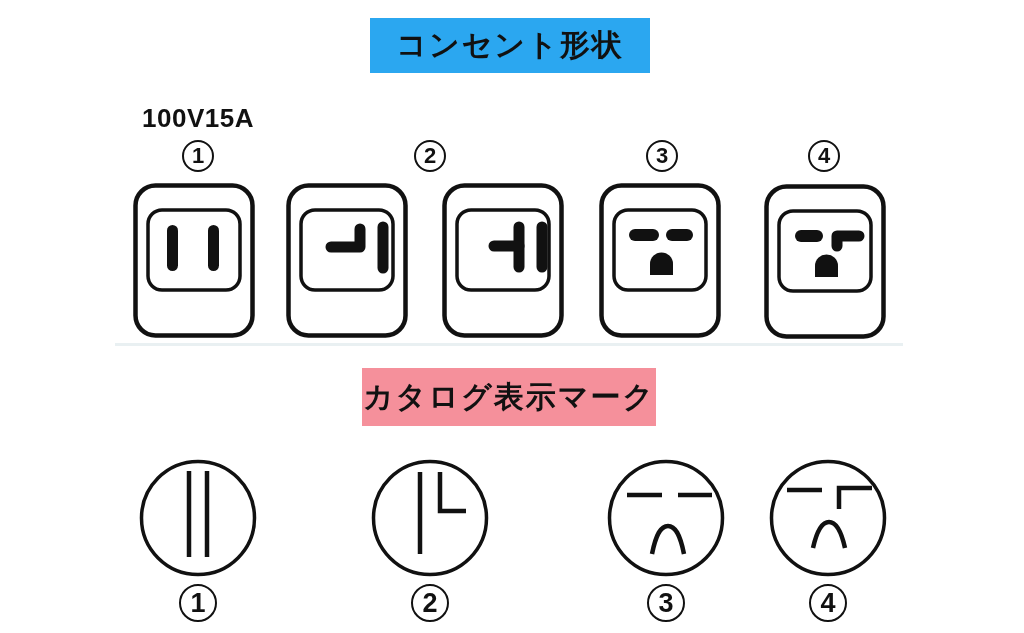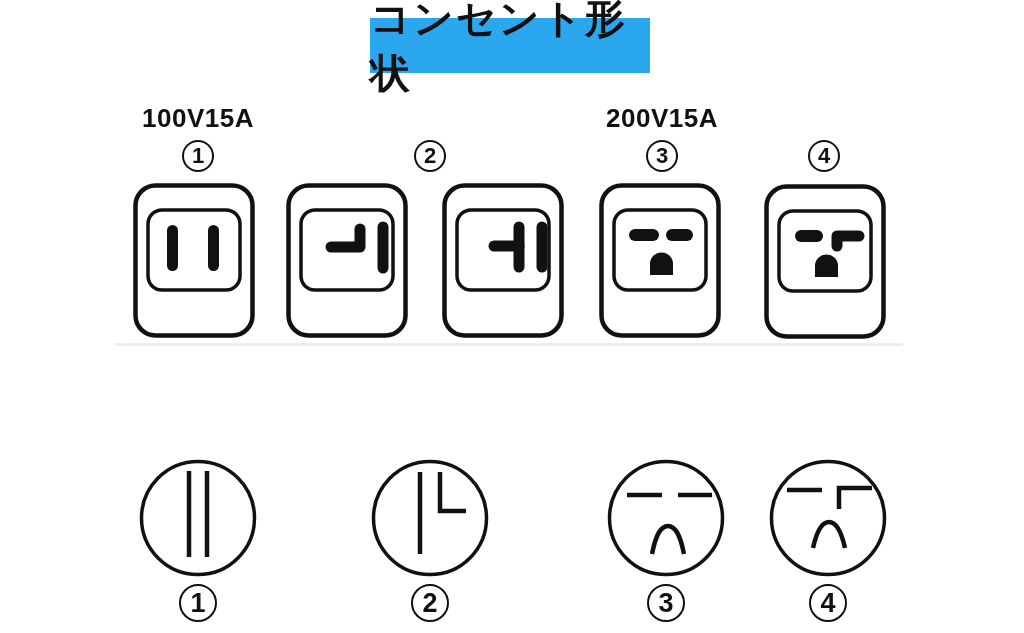--- a/index.html
+++ b/index.html
@@ -11,21 +11,21 @@
     font-family: "Liberation Sans", sans-serif;
     color: #111;
     overflow: hidden;
   }
   .banner {
     position: absolute;
     display: flex;
     align-items: center;
     justify-content: center;
     font-weight: bold;
-    font-size: 40px;
+    font-size: 30px;
     letter-spacing: 2px;
     color: #111;
   }
   .banner-blue { left: 370px; top: 18px; width: 280px; height: 55px; background: #2ba7f0; }
   .banner-pink { left: 362px; top: 368px; width: 294px; height: 58px; background: #f5909b; }
   .spec-label {
     position: absolute;
     width: 160px;
     top: 103px;
     text-align: center;
@@ -55,21 +55,20 @@
   }
 </style>
 </head>
 <body>
 
 <div class="canvas">
 
   <div class="banner banner-blue" style="background-color: rgb(43, 167, 240);">コンセント形状</div>
 
   <div class="spec-label" style="left:118px">100V15A</div>
-  <div class="spec-label" style="left:582px">200V15A</div>
 
   <div class="num-badge top" style="left:182px">1</div>
   <div class="num-badge top" style="left:414px">2</div>
   <div class="num-badge top" style="left:646px">3</div>
   <div class="num-badge top" style="left:808px">4</div>
 
   <svg class="outlet-svg" style="left:133px" viewBox="0 0 122 155">
     <rect x="2.5" y="2.5" width="117" height="150" rx="20" fill="#fff" stroke="#111" stroke-width="4.5"></rect>
     <rect x="15" y="27" width="92" height="80" rx="14" fill="#fff" stroke="#111" stroke-width="3.5"></rect>
     <rect x="34" y="42" width="11" height="46" rx="5.5" fill="#111"></rect>
@@ -102,20 +101,21 @@
   <svg class="outlet-svg" style="left:764px; top:184px" viewBox="0 0 122 155">
     <rect x="2.5" y="2.5" width="117" height="150" rx="20" fill="#fff" stroke="#111" stroke-width="4.5"></rect>
     <rect x="15" y="27" width="92" height="80" rx="14" fill="#fff" stroke="#111" stroke-width="3.5"></rect>
     <rect x="31" y="46" width="28" height="12" rx="6" fill="#111"></rect>
     <path d="M95 52 L73 52 L73 62" fill="none" stroke="#111" stroke-width="11" stroke-linecap="round" stroke-linejoin="round"></path>
     <path d="M51 93 L51 82 A11.5 11.5 0 0 1 74 82 L74 93 Z" fill="#111"></path>
   </svg>
 
   <div class="shadow-line"></div>
 
+  <div class="banner banner-pink" style="background-color: rgb(245, 144, 155);">カタログ表示マーク</div>
 
   <svg class="mark-svg" style="left:138px" viewBox="0 0 120 120">
     <circle cx="60" cy="60" r="56.5" fill="#fff" stroke="#111" stroke-width="3.5"></circle>
     <line x1="51" y1="13" x2="51" y2="99" stroke="#111" stroke-width="4.5"></line>
     <line x1="69" y1="13" x2="69" y2="99" stroke="#111" stroke-width="4.5"></line>
   </svg>
 
   <svg class="mark-svg" style="left:370px" viewBox="0 0 120 120">
     <circle cx="60" cy="60" r="56.5" fill="#fff" stroke="#111" stroke-width="3.5"></circle>
     <line x1="50" y1="14" x2="50" y2="96" stroke="#111" stroke-width="4.5"></line>

